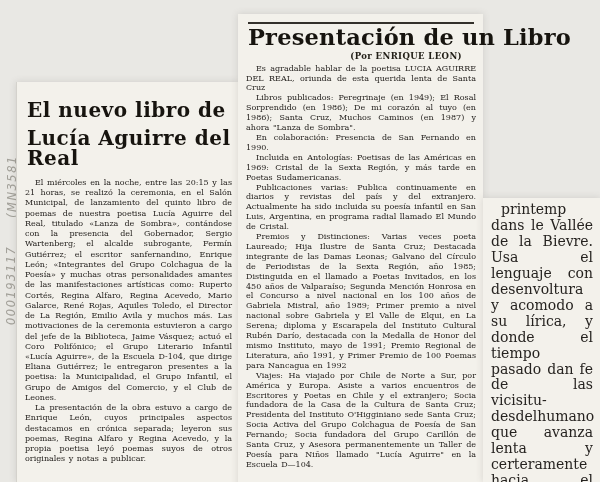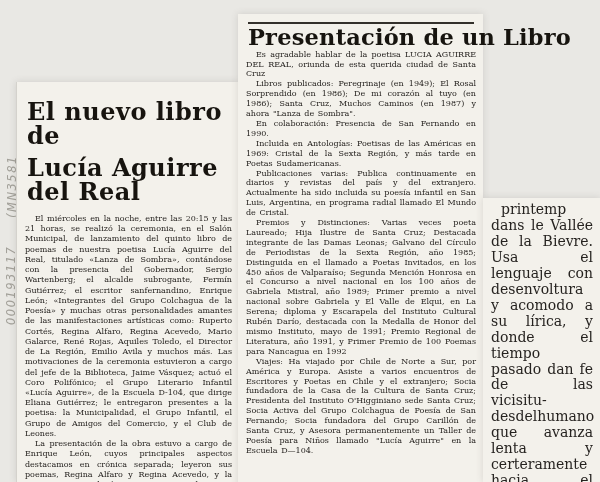--- a/index.html
+++ b/index.html
@@ -20,21 +20,21 @@
 
   
   .bodytext{color:#262320;text-align:justify;}
   .bodytext p{margin:0;text-indent:10px;word-spacing:1px;}
   .left-body{font-size:8px;line-height:1.28;}
   .main-body{font-size:8px;line-height:1.24;}
   .side-body{font-size:14px;line-height:1.14;word-spacing:0.5px;}
 
   
   .left-title{
-    color:#17140f;font-weight:bold;font-size:24px;line-height:1.0;
+    color:#17140f;font-weight:bold;font-size:20px;line-height:1.0;
     letter-spacing:.5px;margin:14px 0 10px 2px;
   }
   .left-title .tl2{display:block;margin-top:8px;}
   .main-title{
     color:#17140f;font-weight:bold;font-size:22.5px;line-height:1.05;
     letter-spacing:.2px;margin:2px 0 0 2px;white-space:nowrap;
   }
   .toprule{border-top:2px solid #33302b;margin:4px 2px 2px 2px;}
   .byline{
     font-size:8.5px;font-weight:bold;color:#232018;text-align:right;
@@ -80,22 +80,23 @@
         <p>La presentación de la obra estuvo a cargo de Enrique León, cuyos principales aspectos destacamos en crónica separada; leyeron sus poemas, Regina Alfaro y Regina Acevedo, y la propia poetisa leyó poemas suyos de otros originales y notas a publicar.</p>
 
       </div>
     </div>
   </div>
 
   <div class="clip main-clip">
     <div class="pad">
       <div class="toprule"></div>
       <div class="main-title">Presentación de un Libro</div>
+      <div class="byline">(Por ENRIQUE LEON)</div>
       <div class="bodytext main-body">
-        <p>Es agradable hablar de la poetisa LUCIA AGUIRRE DEL REAL, oriunda de esta querida ciudad de Santa Cruz</p>
+        <p>Es agradable hablar de la poetisa LUCIA AGUIRRE DEL REAL, oriunda de esta querida lenta de Santa Cruz</p>
         <p>Libros publicados: Peregrinaje (en 1949); El Rosal Sorprendido (en 1986); De mi corazón al tuyo (en 1986); Santa Cruz, Muchos Caminos (en 1987) y ahora "Lanza de Sombra".</p>
         <p>En colaboración: Presencia de San Fernando en 1990.</p>
         <p>Incluida en Antologías: Poetisas de las Américas en 1969: Cristal de la Sexta Región, y más tarde en Poetas Sudamericanas.</p>
         <p>Publicaciones varias: Publica continuamente en diarios y revistas del país y del extranjero. Actualmente ha sido incluida su poesía infantil en San Luis, Argentina, en programa radial llamado El Mundo de Cristal.</p>
         <p>Premios y Distinciones: Varias veces poeta Laureado; Hija Ilustre de Santa Cruz; Destacada integrante de las Damas Leonas; Galvano del Círculo de Periodistas de la Sexta Región, año 1985; Distinguida en el llamado a Poetas Invitados, en los 450 años de Valparaíso; Segunda Mención Honrosa en el Concurso a nivel nacional en los 100 años de Gabriela Mistral, año 1989; Primer premio a nivel nacional sobre Gabriela y El Valle de Elqui, en La Serena; diploma y Escarapela del Instituto Cultural Rubén Darío, destacada con la Medalla de Honor del mismo Instituto, mayo de 1991; Premio Regional de Literatura, año 1991, y Primer Premio de 100 Poemas para Nancagua en 1992</p>
         <p>Viajes: Ha viajado por Chile de Norte a Sur, por América y Europa. Asiste a varios encuentros de Escritores y Poetas en Chile y el extranjero; Socia fundadora de la Casa de la Cultura de Santa Cruz; Presidenta del Instituto O'Higginiano sede Santa Cruz; Socia Activa del Grupo Colchagua de Poesía de San Fernando; Socia fundadora del Grupo Carillón de Santa Cruz, y Asesora permanentemente un Taller de Poesía para Niños llamado "Lucía Aguirre" en la Escuela D—104.</p>
       </div>
 
     </div>
   </div>

